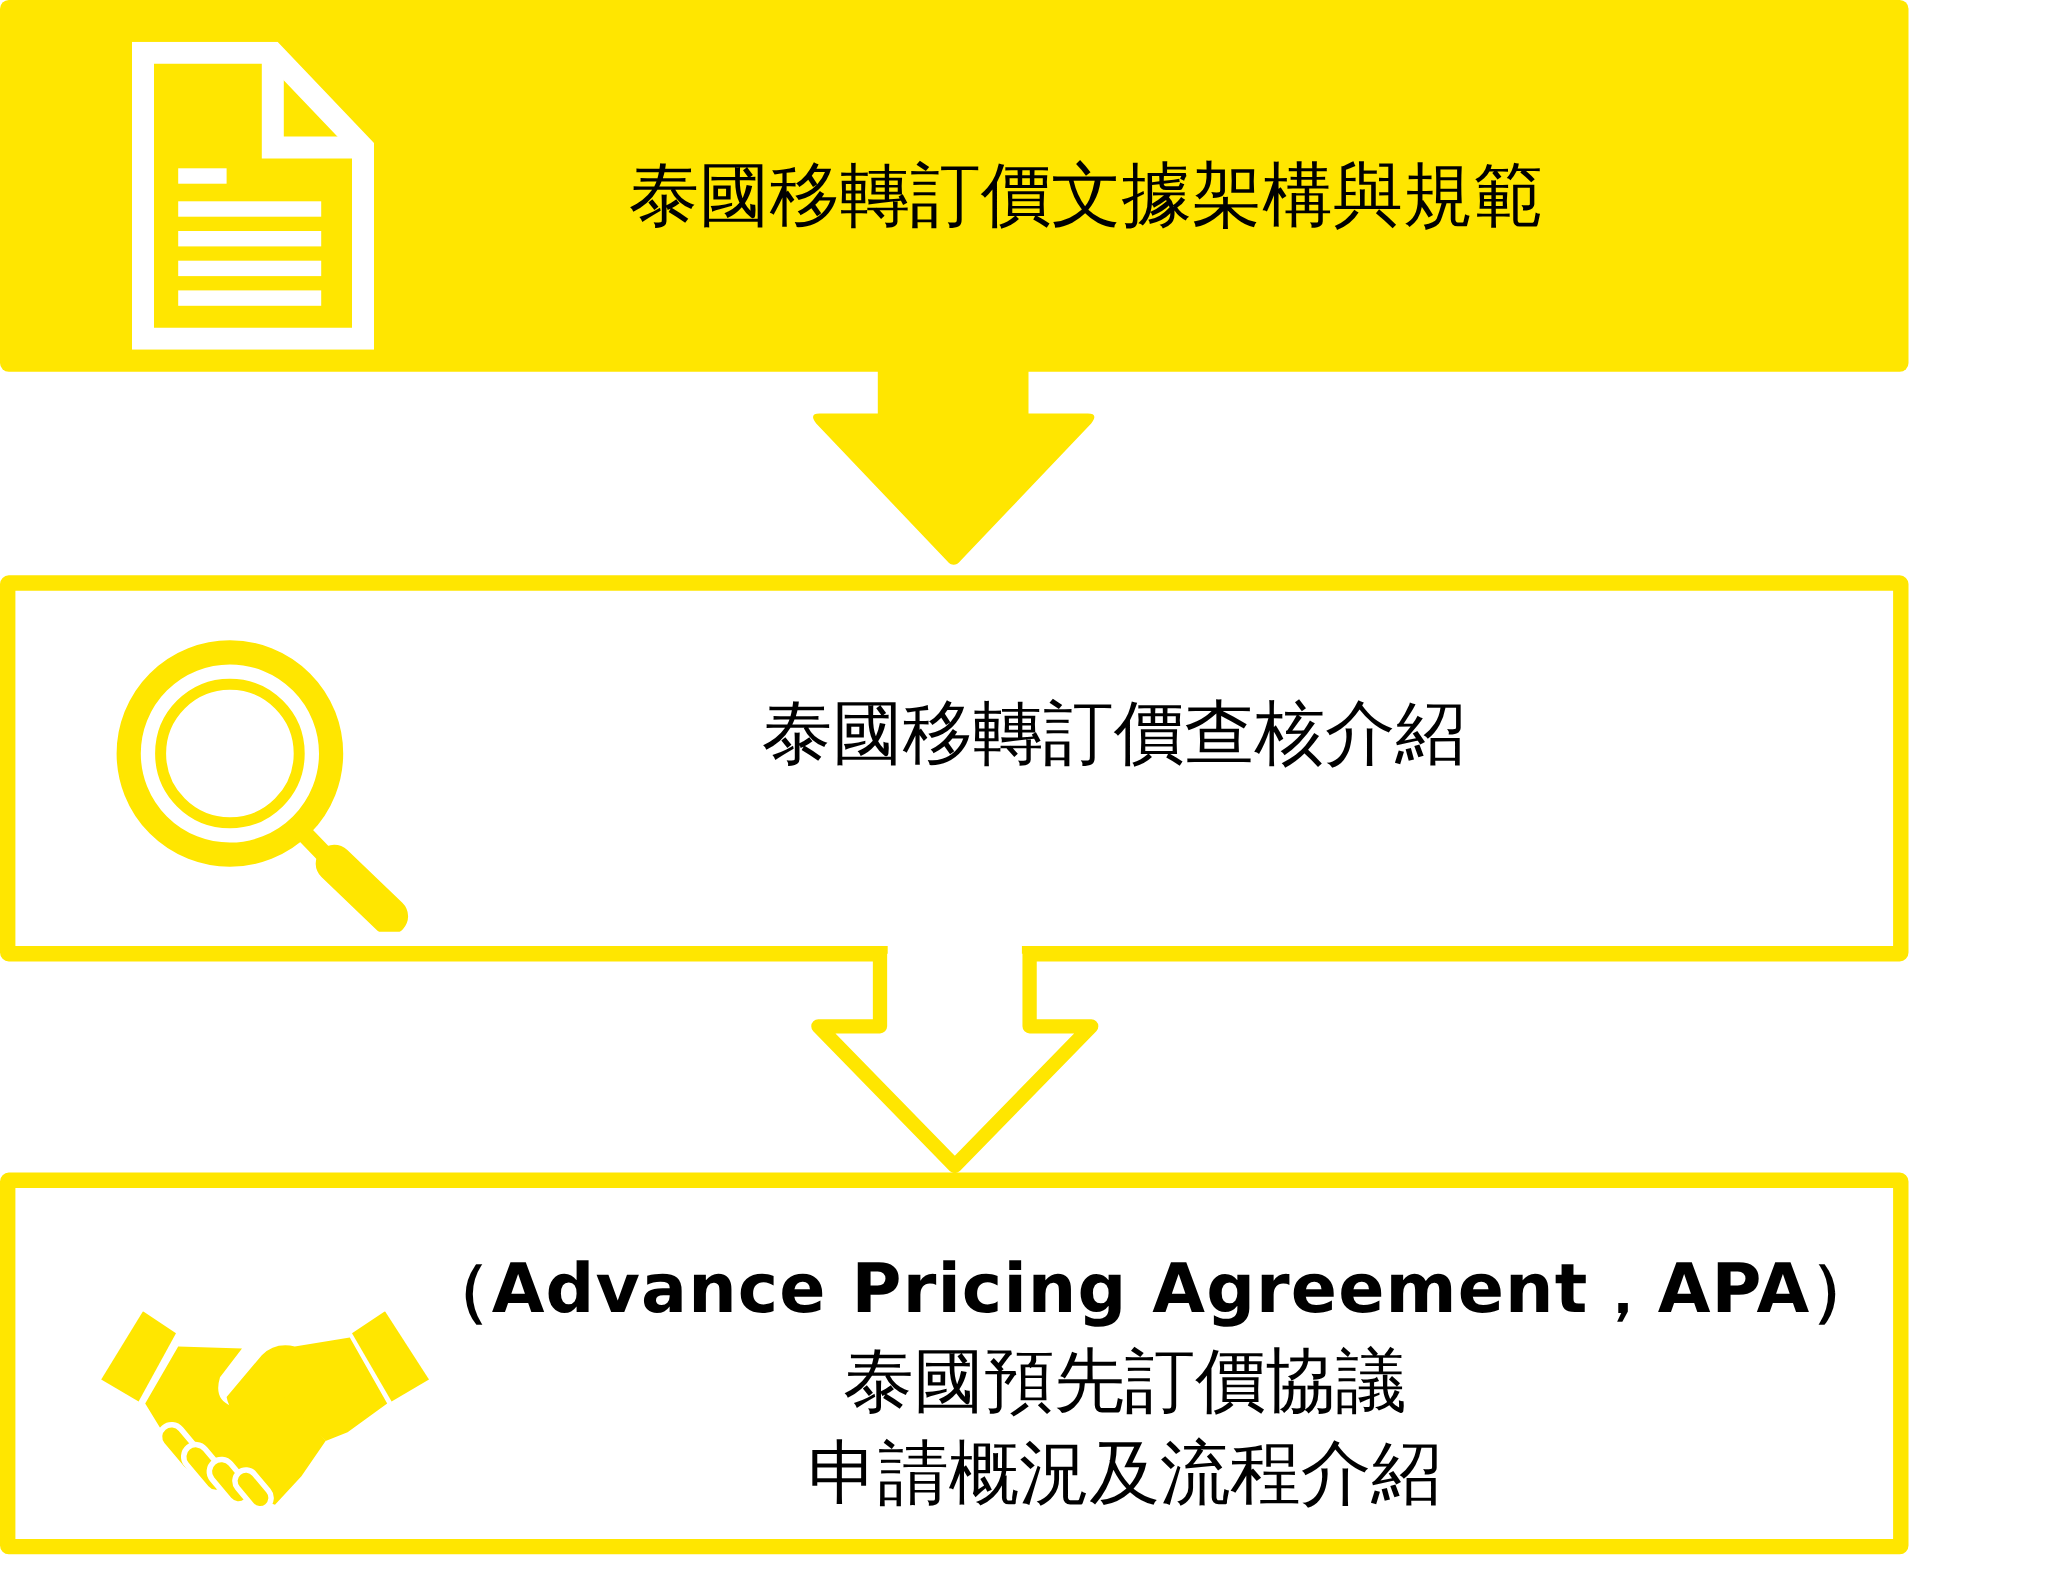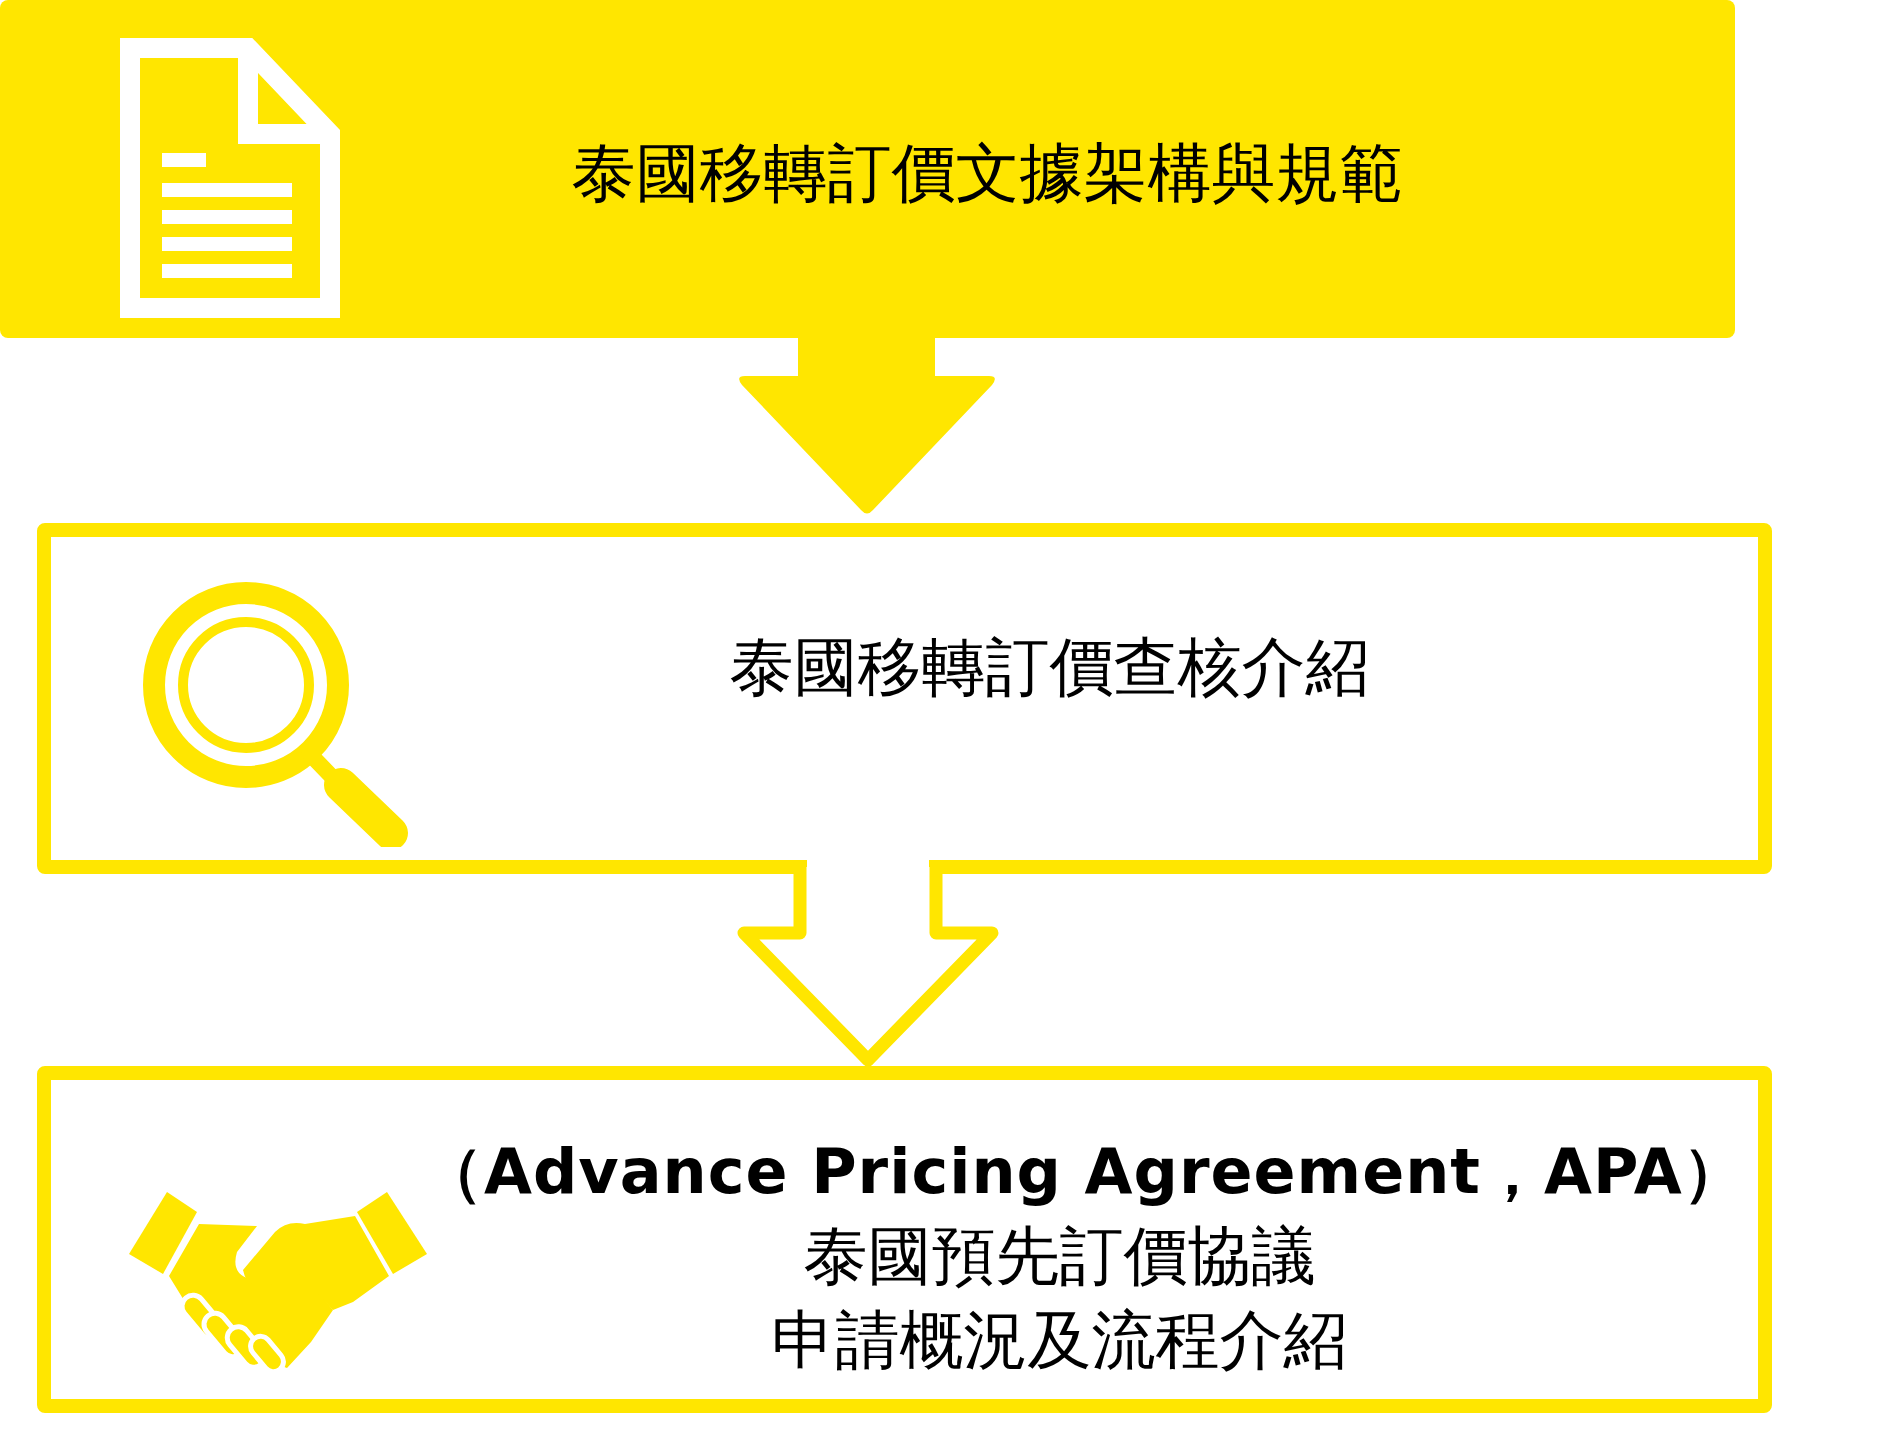--- a/index.html
+++ b/index.html
@@ -1,31 +1,31 @@
 <!DOCTYPE html>
 <html><head>
 <meta charset="utf-8">
 <style>
   html, body { margin: 0; padding: 0; background: #ffffff; }
   body { width: 1883px; height: 1435px; position: relative; overflow: hidden;
          font-family: "DejaVu Sans", "Liberation Sans", sans-serif; }
   .box { position: absolute; box-sizing: border-box; border-radius: 8px; }
   .box.filled { background: #FFE600; }
-  .box.outline { border: 14px solid #FFE600; background: #ffffff; margin-left: 37px; }
+  .box.outline { border: 14px solid #FFE600; background: #ffffff; }
   .label { position: absolute; left: 0; right: 0; text-align: center; color: #000;
            font-size: 64px; line-height: 84px; white-space: nowrap; }
   .label .line { display: block; }
   .label .latin { font-size: 62px; font-weight: 600; letter-spacing: 1px; }
   .icon { position: absolute; }
   svg { display: block; }
 </style>
 </head>
 <body>
 
-<div class="box filled" style="left:0; top:0; width:1735px; height:338px;font-family:Liberation Mono, monospace;">
+<div class="box filled" style="left:0; top:0; width:1735px; height:338px;">
   <div class="icon" style="left:120px; top:38px; width:220px; height:280px;">
     <svg width="220" height="280" viewBox="0 0 220 280">
       <path d="M10 10 H128 L210 96 V270 H10 Z" fill="none" stroke="#ffffff" stroke-width="20" stroke-linejoin="miter"></path>
       <path d="M128 10 V96 H210" fill="none" stroke="#ffffff" stroke-width="20"></path>
       <rect x="42" y="115" width="44" height="14" fill="#ffffff"></rect>
       <rect x="42" y="145" width="130" height="14" fill="#ffffff"></rect>
       <rect x="42" y="172" width="130" height="14" fill="#ffffff"></rect>
       <rect x="42" y="199" width="130" height="14" fill="#ffffff"></rect>
       <rect x="42" y="226" width="130" height="14" fill="#ffffff"></rect>
     </svg>

